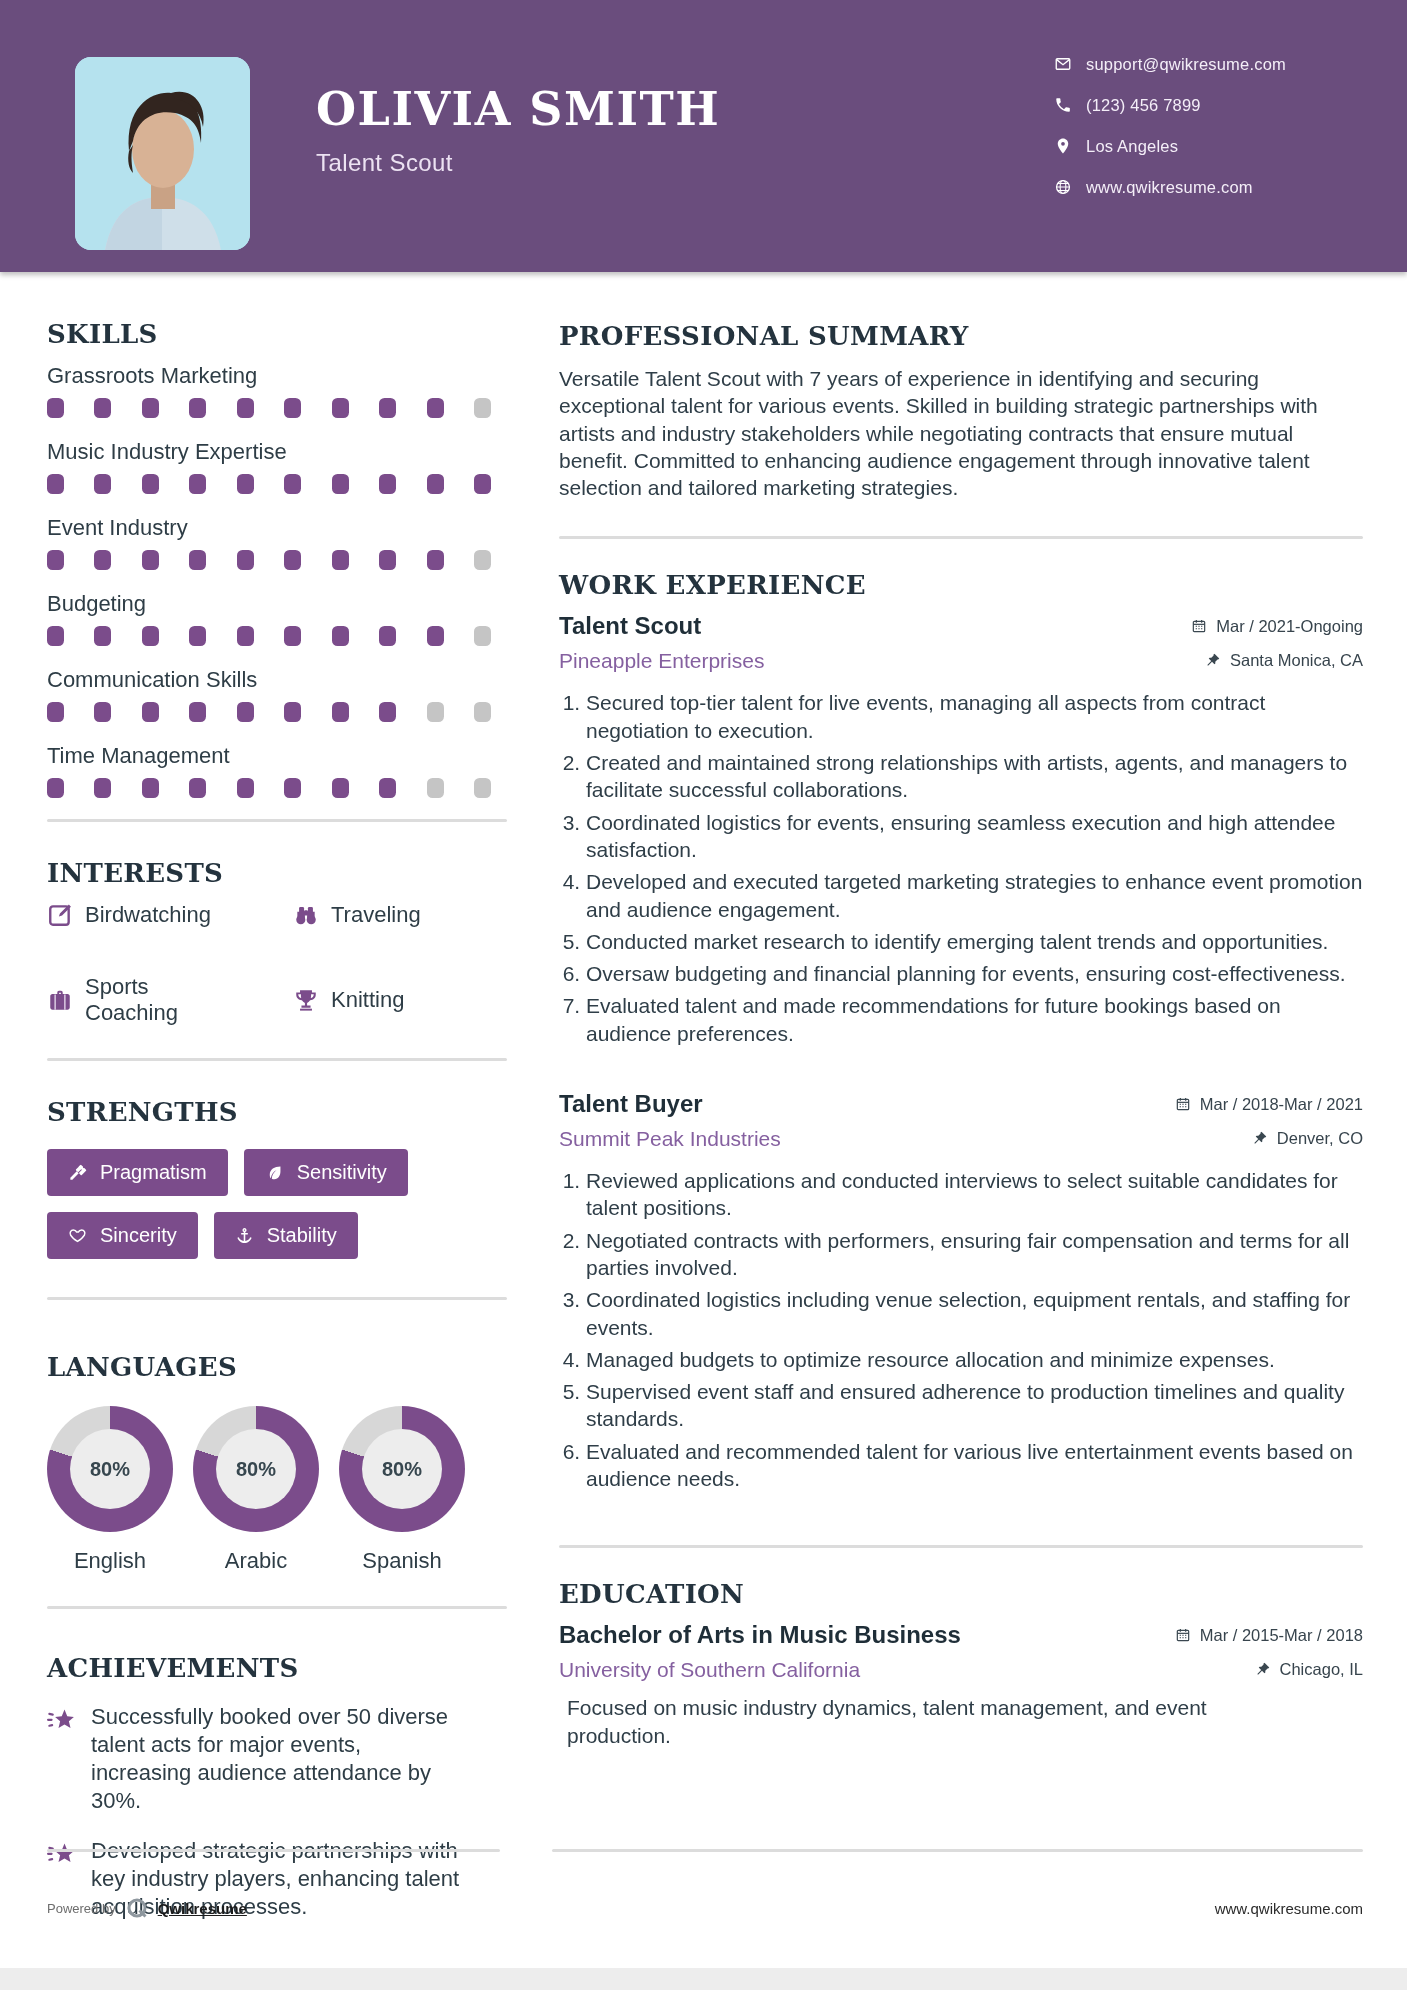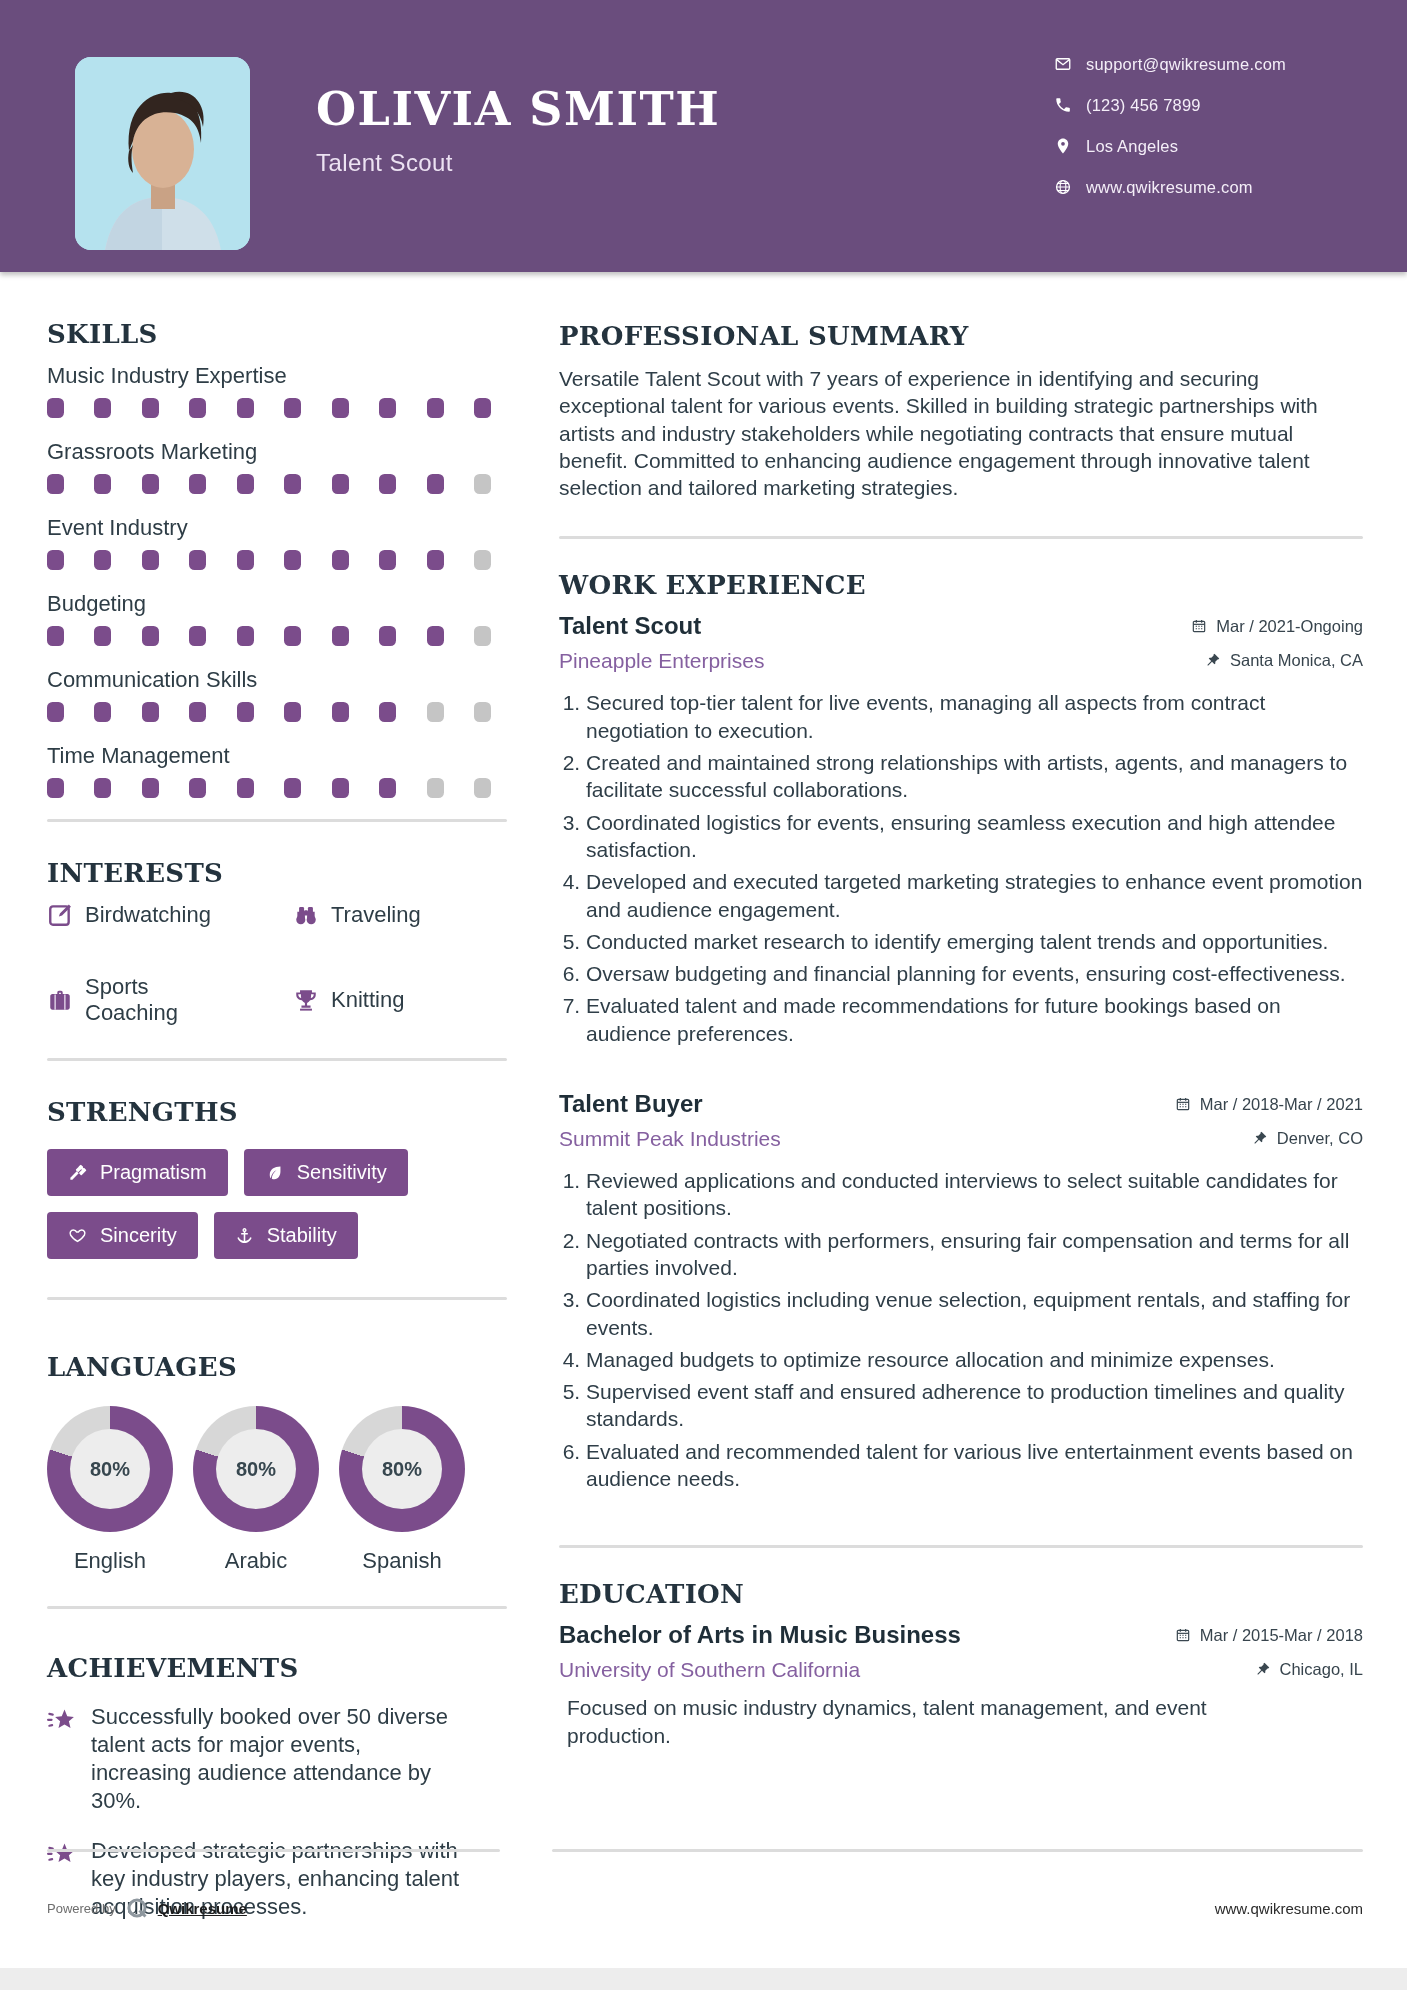--- a/index.html
+++ b/index.html
@@ -141,47 +141,47 @@
         </div>
       </div>
   </div>
 
   <div class="content">
 
     <div class="col-left">
       <h2 class="sec">SKILLS</h2>
       <div id="skills-list">
           <div class="skill">
+            <div class="skill-label">Grassroots Marketing</div>
+            <div class="dots">
+              <span class="dot"></span>
+              <span class="dot"></span>
+              <span class="dot"></span>
+              <span class="dot"></span>
+              <span class="dot"></span>
+              <span class="dot"></span>
+              <span class="dot"></span>
+              <span class="dot"></span>
+              <span class="dot"></span>
+              <span class="dot empty"></span>
+            </div>
+          </div>
+          <div class="skill">
             <div class="skill-label">Music Industry Expertise</div>
             <div class="dots">
               <span class="dot"></span>
               <span class="dot"></span>
               <span class="dot"></span>
               <span class="dot"></span>
               <span class="dot"></span>
               <span class="dot"></span>
               <span class="dot"></span>
               <span class="dot"></span>
               <span class="dot"></span>
               <span class="dot"></span>
-            </div>
-          </div>
-          <div class="skill">
-            <div class="skill-label">Grassroots Marketing</div>
-            <div class="dots">
-              <span class="dot"></span>
-              <span class="dot"></span>
-              <span class="dot"></span>
-              <span class="dot"></span>
-              <span class="dot"></span>
-              <span class="dot"></span>
-              <span class="dot"></span>
-              <span class="dot"></span>
-              <span class="dot"></span>
-              <span class="dot empty"></span>
             </div>
           </div>
           <div class="skill">
             <div class="skill-label">Event Industry</div>
             <div class="dots">
               <span class="dot"></span>
               <span class="dot"></span>
               <span class="dot"></span>
               <span class="dot"></span>
               <span class="dot"></span>

